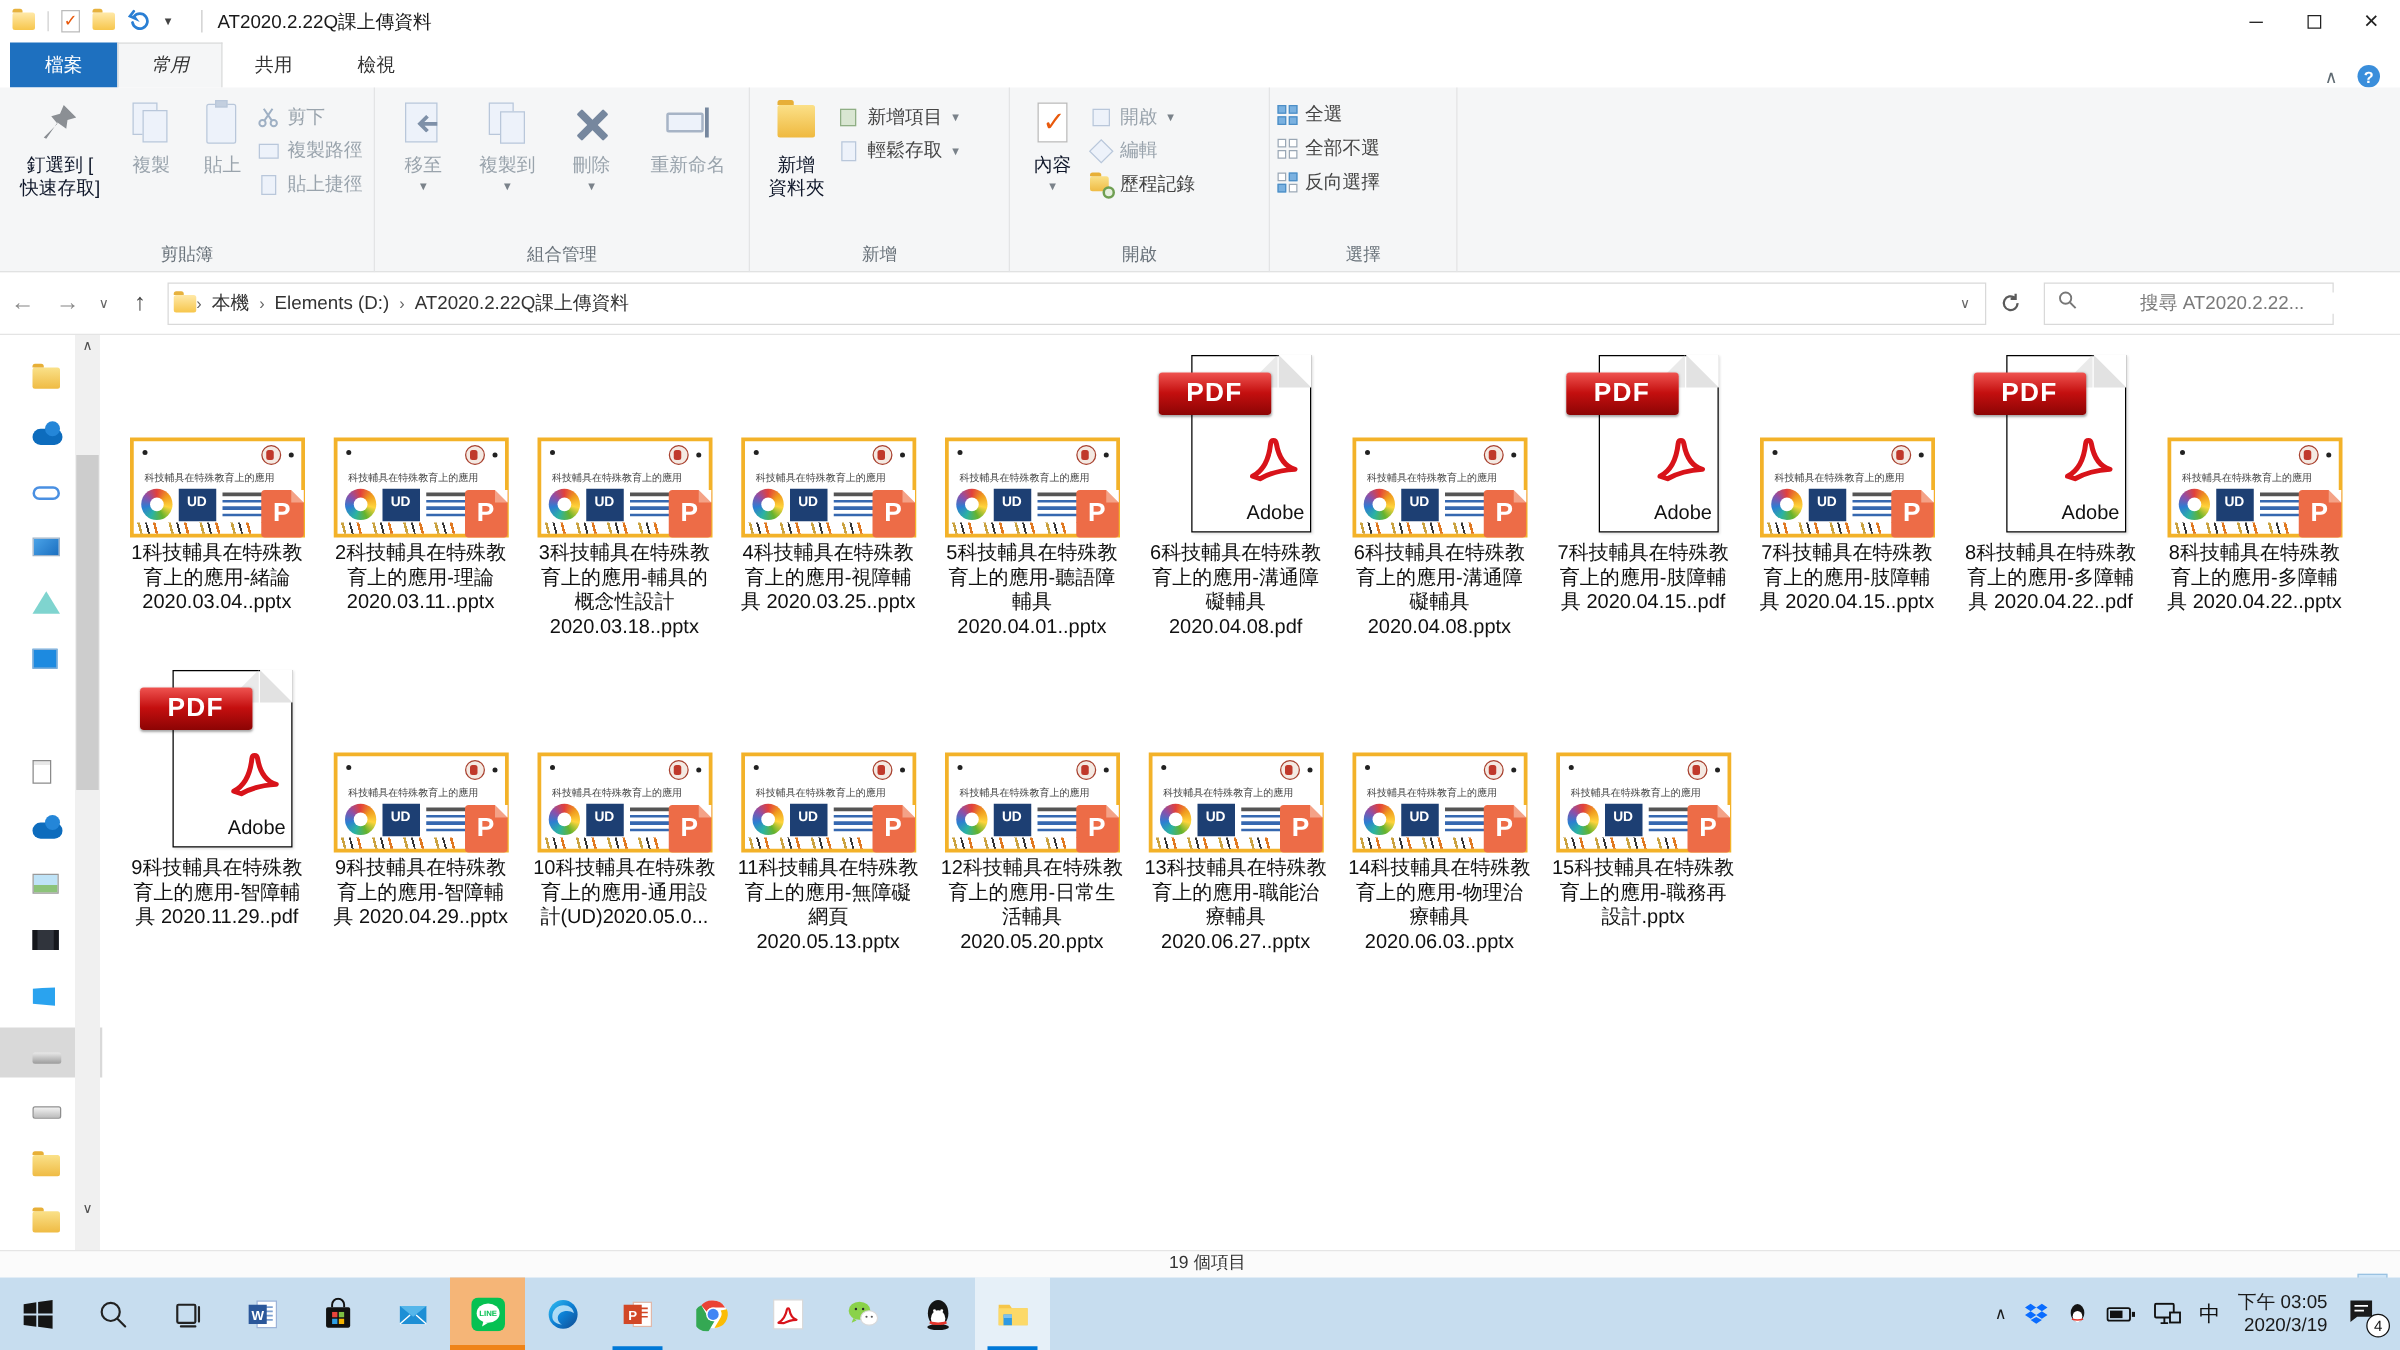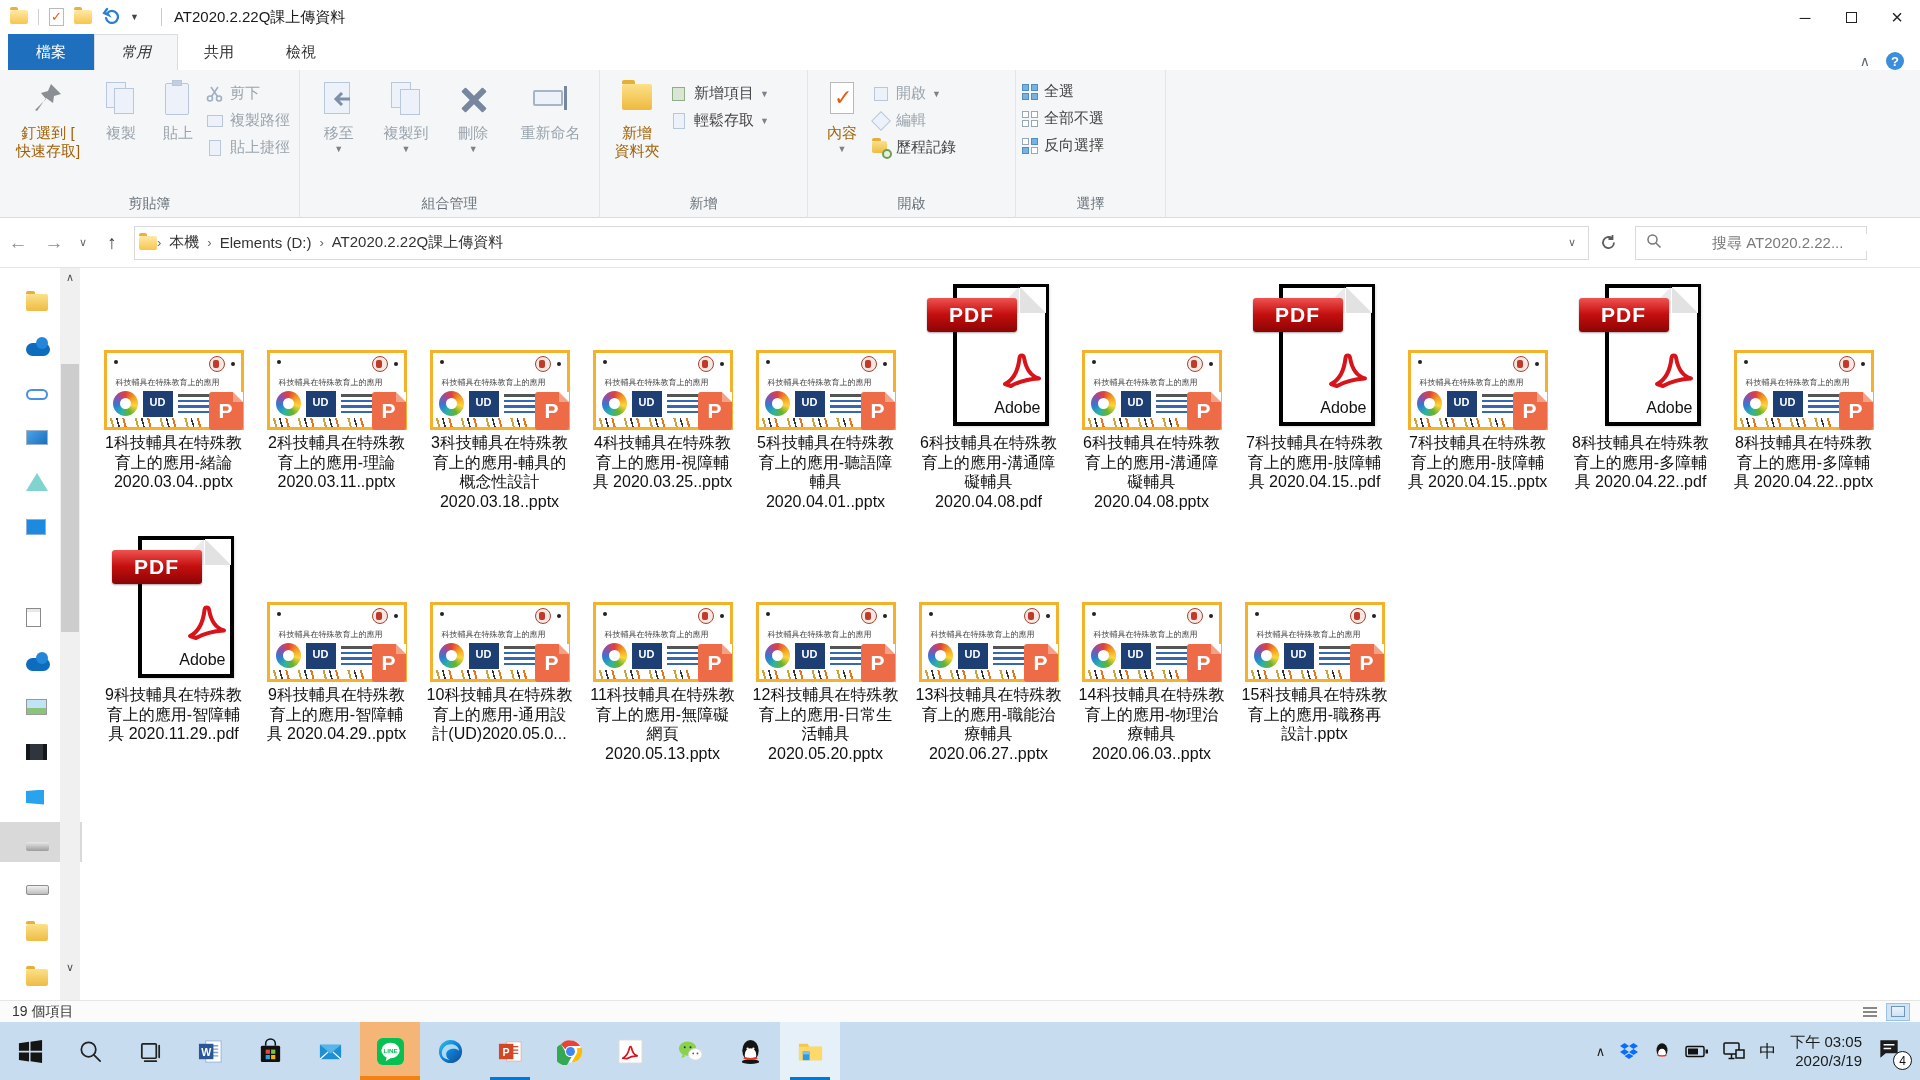--- a/index.html
+++ b/index.html
@@ -30,21 +30,21 @@
   #tab-right { margin-left:auto; display:flex; align-items:center; gap:16px; padding-right:16px; }
   .rib-collapse { color:#5f6a72; font-size:14px; }
   .help-bub { width:18px; height:18px; border-radius:50%; background:#3a8edb; color:#fff; font-size:13px; font-weight:bold; display:flex; align-items:center; justify-content:center; }
 
   
   #ribbon { position:absolute; left:0; top:70px; width:1920px; height:148px; background:#f5f6f7; border-bottom:1px solid #dadbdc; display:flex; }
   .rgroup { height:148px; display:flex; flex-direction:column; border-right:1px solid #e3e4e5; }
   .rgroup-body { flex:1; display:flex; align-items:flex-start; padding:6px 6px 0 6px; gap:2px; }
   .rgroup-label { height:26px; text-align:center; font-size:14px; color:#6a737b; line-height:22px; }
   .rbig { width:66px; min-height:108px; display:flex; flex-direction:column; align-items:center; padding-top:4px; gap:4px; }
-  .rbig .cap { font-size:15px; line-height:18px; color:#a16207; text-align:center; white-space:pre-line; }
+  .rbig .cap { font-size:15px; line-height:18px; color:#0f172a; text-align:center; white-space:pre-line; }
   .rbig.dis .cap { color:#9aa4ad; }
   .caret { font-size:9px; color:#7a828a; line-height:6px; }
   .rsm-col { display:flex; flex-direction:column; justify-content:flex-start; gap:8px; padding-top:8px; }
   .rsm { display:flex; align-items:center; gap:6px; font-size:15px; color:#454545; }
   .rsm.dis { color:#9aa4ad; }
   
   .i34 { width:38px; height:40px; position:relative; }
   .i18 { width:18px; height:18px; position:relative; flex:none; }
   .pale-page { position:absolute; background:#edf2fa; border:1px solid #b9c7da; }
   .pin-ic svg, .i34 svg, .i18 svg { display:block; }
@@ -122,31 +122,31 @@
   .ctext i { display:block; height:2.5px; background:#3668b0; margin-bottom:3px; }
   .ctext i:nth-child(1){ width:34px; background:#555; }
   .redmark { position:absolute; right:10px; top:40px; width:8px; height:3px; background:#c0392b; }
   .deco { position:absolute; left:0; bottom:0; width:100%; height:9px;
     background:repeating-linear-gradient(75deg,transparent 0 5px,#caa23f 5px 7px,transparent 7px 11px,#333 11px 12.5px,transparent 12.5px 17px,#e07820 17px 19px,transparent 19px 24px); }
   .pbadge { position:absolute; right:-2px; bottom:-3px; width:34px; height:38px; background:#ed6c47; border-radius:3px; color:#fff; font-weight:bold; font-size:21px; display:flex; align-items:center; justify-content:center; }
   .pbadge::before { content:''; position:absolute; right:0; top:0; border-style:solid; border-width:0 10px 10px 0; border-color:#fff #fff #f4a287 transparent; }
 
   
   .pdf-icon { position:relative; width:124px; height:146px; }
-  .pdf-page { position:absolute; left:26px; top:0; width:96px; height:142px; background:#fff; border:4px solid #000000; box-shadow:1px 1px 2px rgba(0,0,0,.12); }
+  .pdf-page { position:absolute; left:26px; top:0; width:96px; height:142px; background:#fff; border:1px solid #000000; box-shadow:1px 1px 2px rgba(0,0,0,.12); }
   .pdf-fold { position:absolute; right:-1px; top:-1px; width:0; height:0; border-style:solid; border-width:0 26px 26px 0; border-color:#fff #fff #e2e2e2 transparent; }
   .pdf-fold::after { content:''; position:absolute; left:-27px; top:0px; width:0; height:0; border-style:solid; border-width:0 0 26px 26px; border-color:transparent transparent #d6d6d6 transparent; opacity:.5; }
   .pdf-banner { position:absolute; left:0; top:14px; width:90px; height:34px; border-radius:3px;
     background:linear-gradient(180deg,#ef5350 0%,#c40f0f 48%,#8c0404 100%); box-shadow:0 1px 2px rgba(0,0,0,.35);
     color:#fff; font-weight:bold; font-size:21px; letter-spacing:1px; display:flex; align-items:center; justify-content:center; }
   .pdf-swirl { position:absolute; left:42px; top:48px; }
   .pdf-brand { position:absolute; right:4px; bottom:5px; font-size:16px; color:#111; }
 
   
-  #statusbar { position:absolute; left:0; top:1000px; width:1920px; height:22px; background:#fbfbfb; border-top:1px solid #e5e5e5; display:flex; align-items:center; font-size:14px; color:#333; }
+  #statusbar { position:absolute; left:0; top:1000px; width:1920px; height:22px; background:#fbfbfb; border-top:1px solid #e5e5e5; display:flex; align-items:center; font-size:14px; color:#333;flex-direction:column; }
   #statusbar .cnt { padding-left:12px; }
   #view-btns { margin-left:auto; display:flex; gap:4px; padding-right:10px; }
   .vbtn { width:24px; height:18px; display:flex; align-items:center; justify-content:center; }
   .vbtn.on { background:#cfe5f7; border:1px solid #9ac2e2; }
   .v-lines { width:14px; height:10px; background:repeating-linear-gradient(#888 0 2px, transparent 2px 4px); }
   .v-thumbs { width:14px; height:11px; border:1px solid #6d96b8; background:linear-gradient(#eaf3fb,#cfe3f3); }
 
   
   #taskbar { position:absolute; left:0; top:1022px; width:1920px; height:58px; background:#c7ddef; display:flex; align-items:stretch; }
   #tb-apps { display:flex; }

